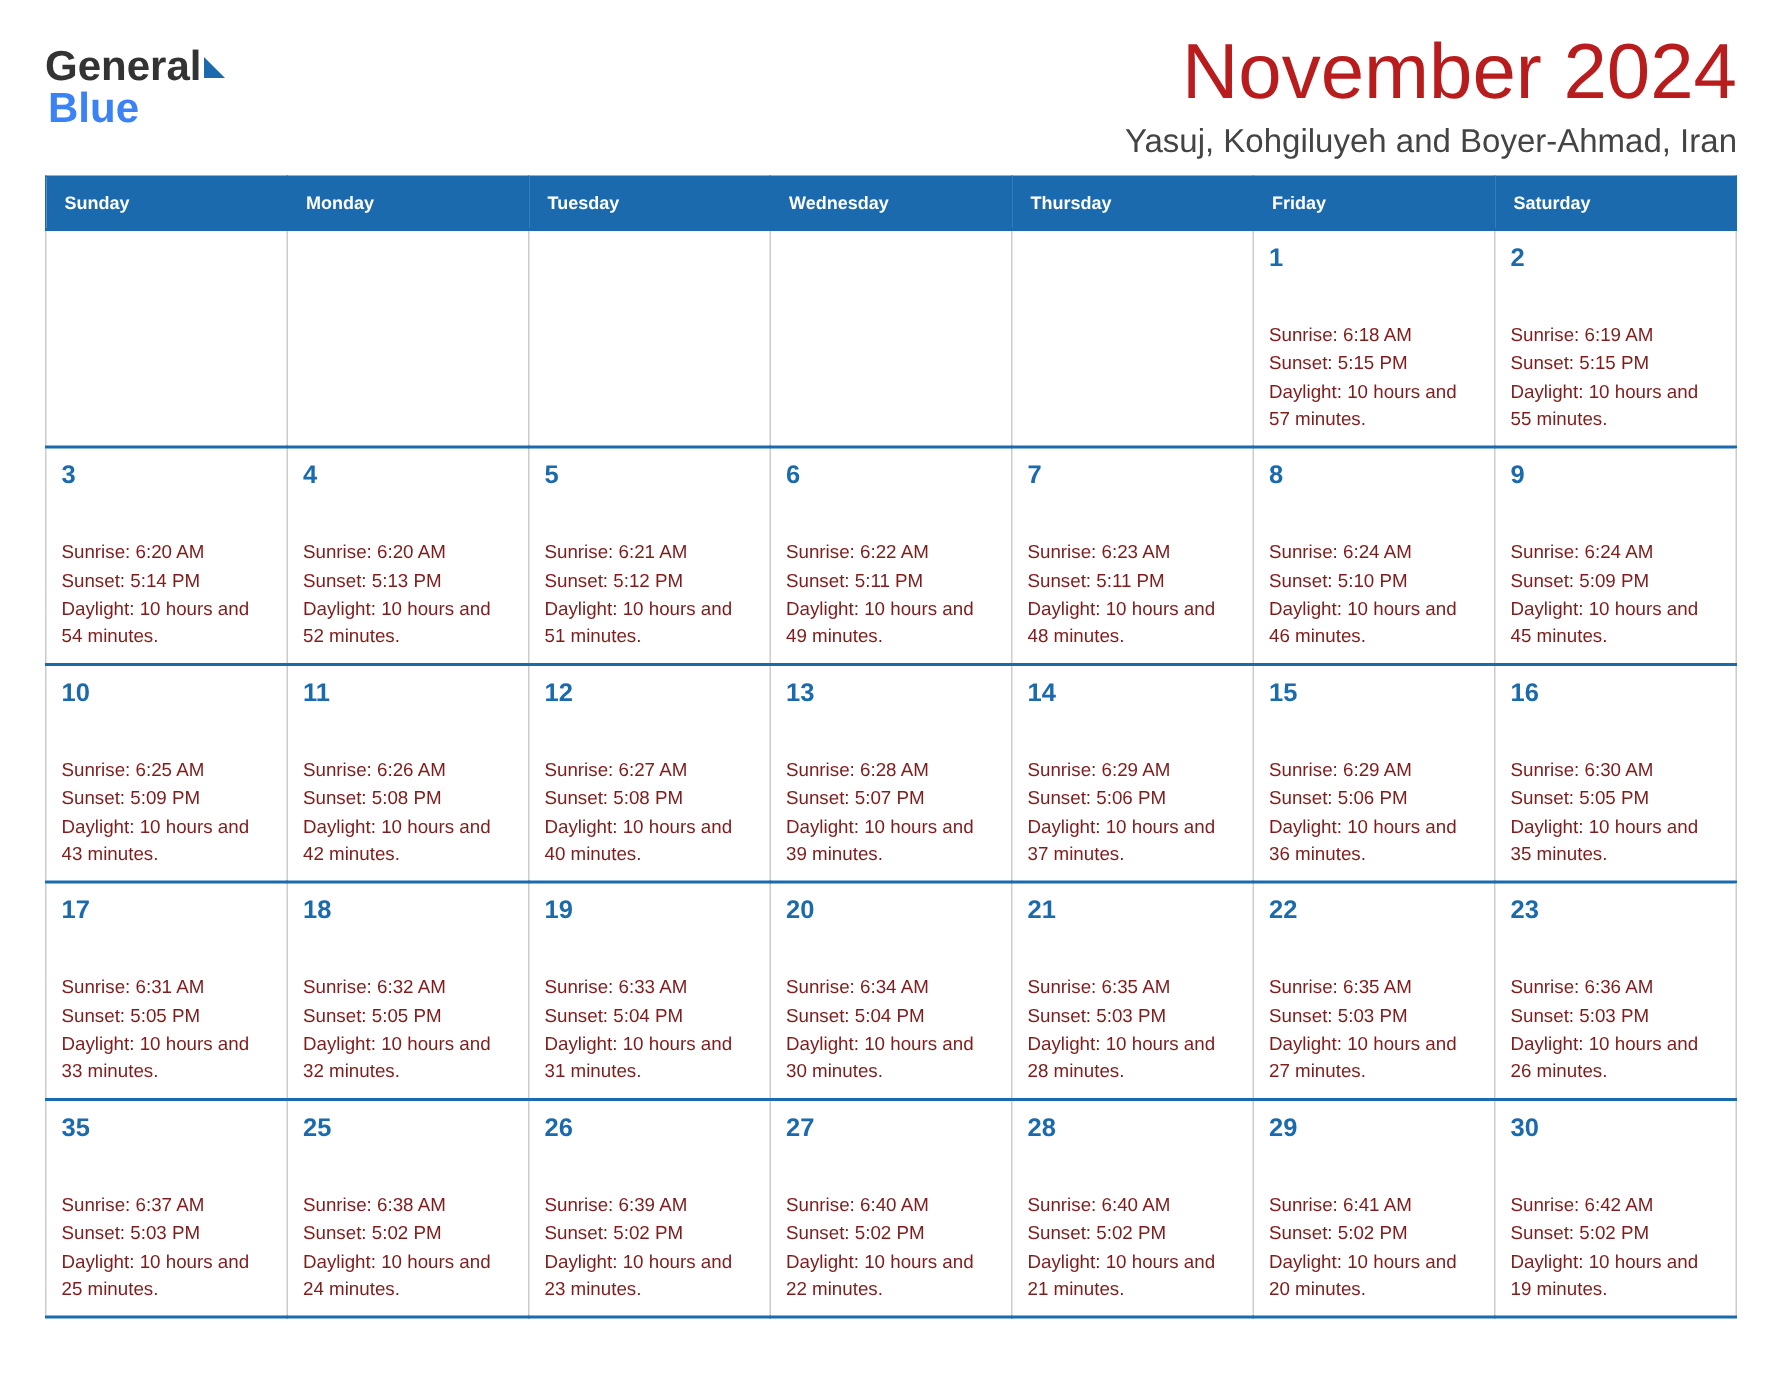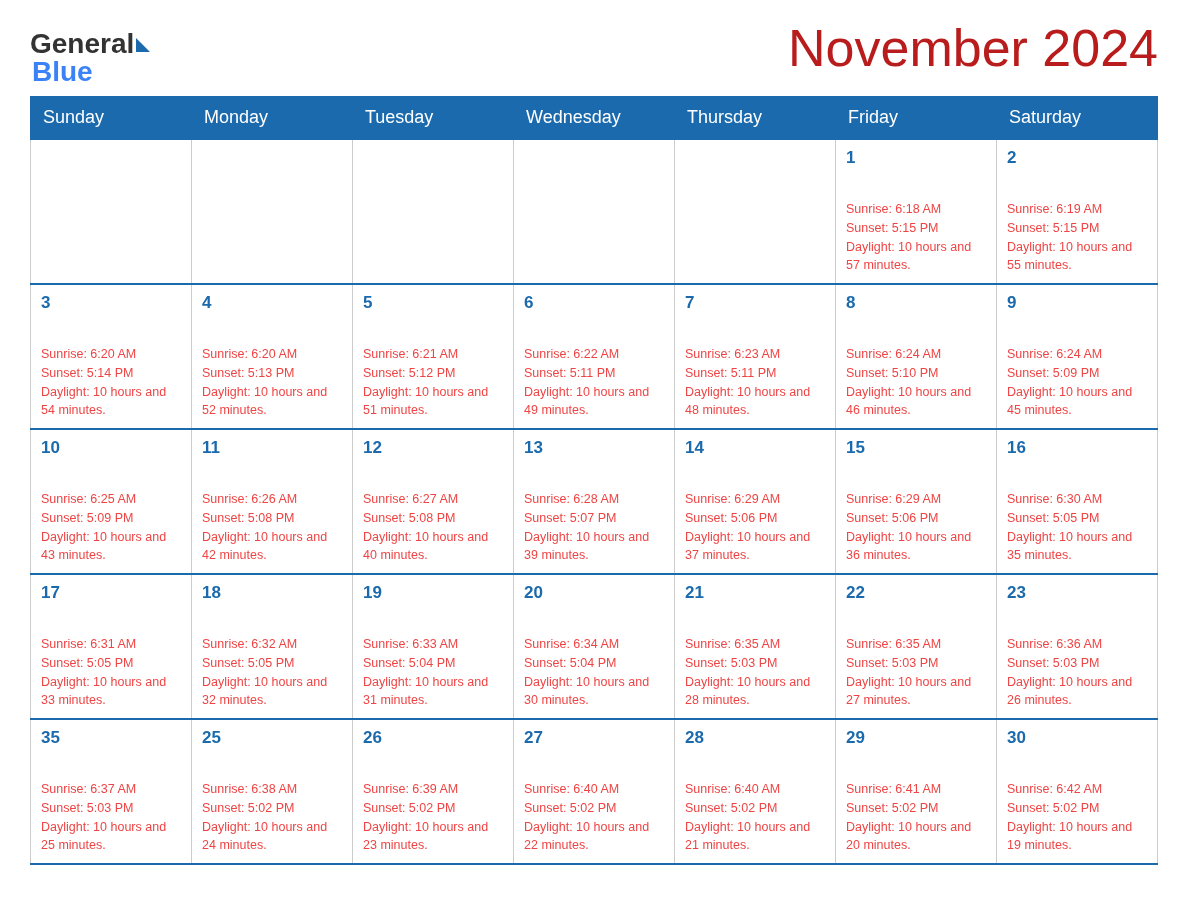--- a/index.html
+++ b/index.html
@@ -38,22 +38,22 @@
       margin-top: 4px;
     }
     .calendar-table {
       width: 100%;
       border-collapse: collapse;
       margin-top: 10px;
     }
     .calendar-table th {
       background-color: #1a6aad;
       color: #fff;
-      font-size: 18px;
-      font-weight: normal;
+      font-size: 12px;
+      font-weight: bold;
       padding: 10px 12px;
       text-align: left;
       border: 1px solid #1a6aad;
     }
     .calendar-table td {
       vertical-align: top;
       padding: 8px 10px;
       border: 1px solid #ccc;
       width: calc(100% / 7);
       min-height: 110px;
@@ -62,21 +62,21 @@
     }
     .day-number {
       font-size: 17px;
       font-weight: bold;
       color: #1a6aad;
       display: block;
       margin-bottom: 4px;
     }
     .day-info {
       font-size: 12.5px;
-      color: #ef4444;
+      color: #7f1d1d;
       line-height: 1.5;
       margin-top: 32px;
     }
     .empty-cell {
       background: #fff;
     }
     tr {
       border-bottom: 2px solid #1a6aad;
     }
     .logo-combined {
@@ -118,20 +118,21 @@
     <div class="logo-combined">
       <div class="logo-line1">
         <span class="logo-g">General</span>
         <span class="logo-triangle"></span>
       </div>
       <div class="logo-line2">Blue</div>
     </div>
   </div>
   <div class="title-section">
     <div class="month-year-title">November 2024</div>
+    <div class="location-subtitle">Yasuj, Kohgiluyeh and Boyer-Ahmad, Iran</div>
   </div>
 </div>
 
 <table class="calendar-table">
   <thead>
     <tr>
       <th>Sunday</th>
       <th>Monday</th>
       <th>Tuesday</th>
       <th>Wednesday</th>

